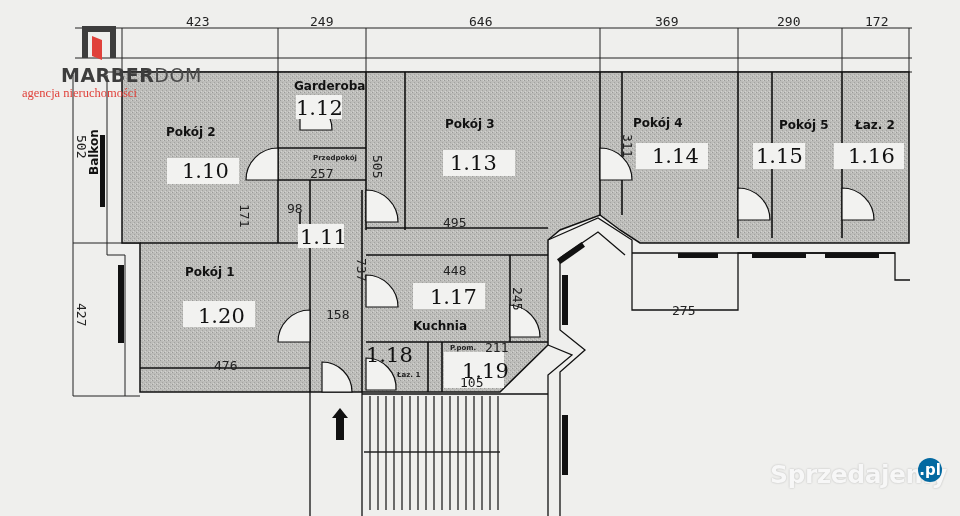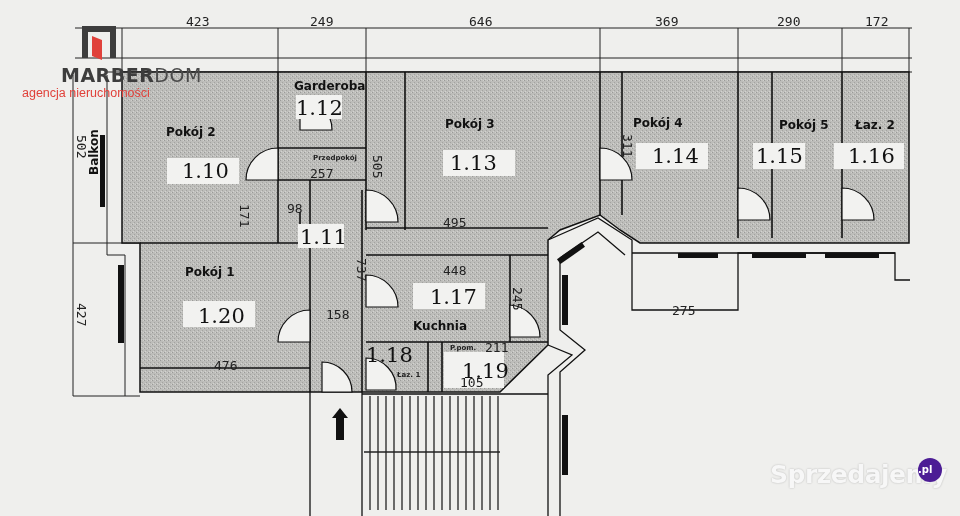--- a/index.html
+++ b/index.html
@@ -6,23 +6,23 @@
   body{width:960px;height:516px;overflow:hidden;background:#efefed;font-family:"DejaVu Sans",sans-serif;position:relative;}
   .canvas{position:absolute;left:0;top:0;width:952px;height:516px;}
   svg text{font-family:"DejaVu Sans",sans-serif;}
   .dim{font-family:"DejaVu Sans Mono",monospace;font-size:13px;fill:#222;}
   .roomname{font-family:"DejaVu Sans",sans-serif;font-weight:bold;font-size:12px;fill:#111;}
   .roomnum{font-family:"DejaVu Serif",serif;font-size:21px;fill:#111;}
   .small{font-family:"DejaVu Sans",sans-serif;font-size:7px;font-weight:bold;fill:#222;}
   .logo{position:absolute;left:22px;top:24px;width:160px;}
   .logo-name{position:absolute;left:22px;top:64px;font-family:"DejaVu Sans",sans-serif;font-weight:bold;font-size:19px;letter-spacing:0.5px;color:#3d3d3d;white-space:nowrap;margin-left:39px;}
   .logo-name .light{font-weight:normal;color:#4a4a4a;}
-  .logo-sub{position:absolute;left:22px;top:86px;font-family:Liberation Sans, sans-serif;font-size:12.5px;color:#e0413a;white-space:nowrap;}
+  .logo-sub{position:absolute;left:22px;top:86px;font-family:Liberation Serif, serif;font-size:12.5px;color:#e0413a;white-space:nowrap;}
   .wm{position:absolute;left:770px;top:460px;font-family:"DejaVu Sans",sans-serif;font-weight:bold;font-size:25px;color:#f7f7f7;text-shadow:0 0 2px rgba(0,0,0,0.25);white-space:nowrap;letter-spacing:-0.5px;}
-  .wm-badge{position:absolute;left:918px;top:458px;width:24px;height:24px;border-radius:12px;background:#4c1d95;color:#fff;font-family:"DejaVu Sans",sans-serif;font-weight:bold;font-size:10px;line-height:24px;text-align:left;}
+  .wm-badge{position:absolute;left:918px;top:458px;width:24px;height:24px;border-radius:12px;background:#0369a1;color:#fff;font-family:"DejaVu Sans",sans-serif;font-weight:bold;font-size:15px;line-height:24px;text-align:center;}
 </style>
 </head>
 <body>
 
 <div class="canvas">
 <svg width="960" height="516" viewBox="0 0 960 516" xmlns="http://www.w3.org/2000/svg">
   <defs>
     <pattern id="grain" width="4" height="4" patternUnits="userSpaceOnUse">
       <rect width="4" height="4" fill="#bdbdba"></rect>
       <rect x="0" y="0" width="1" height="1" fill="#9a9a98"></rect>

